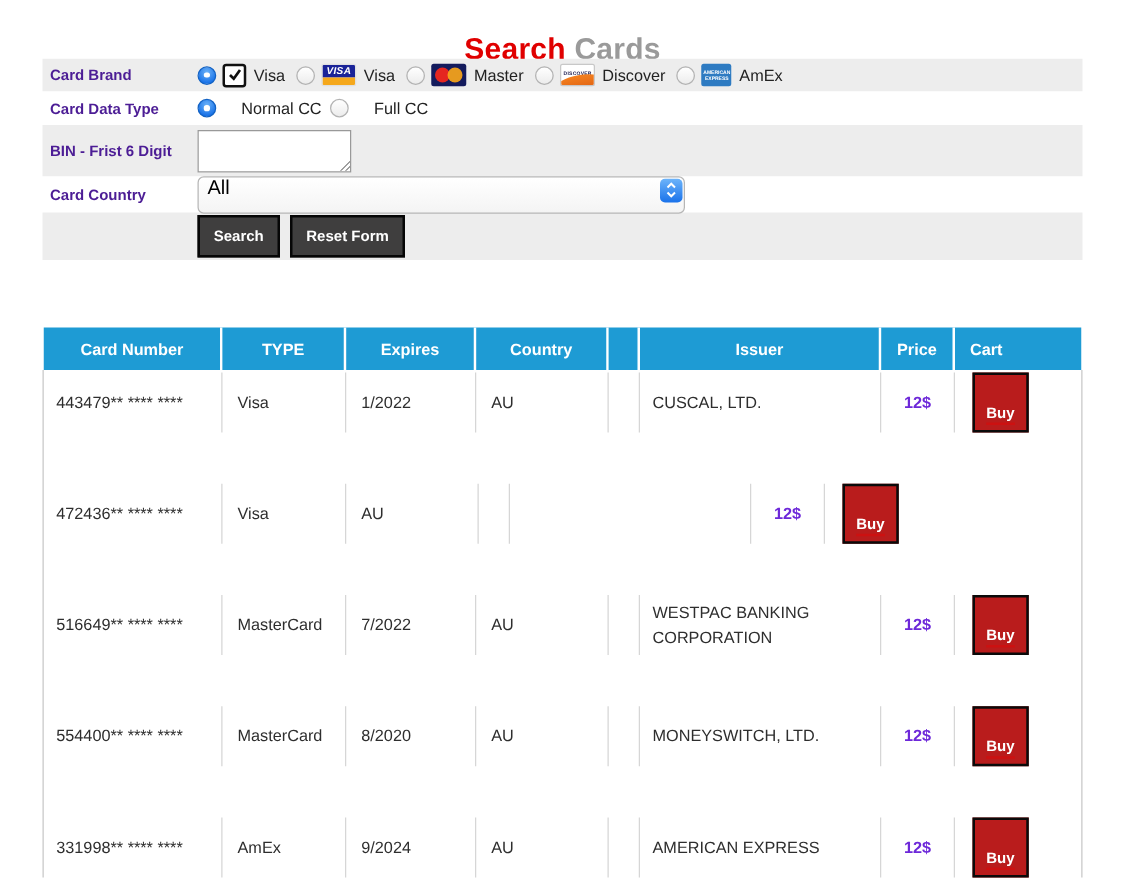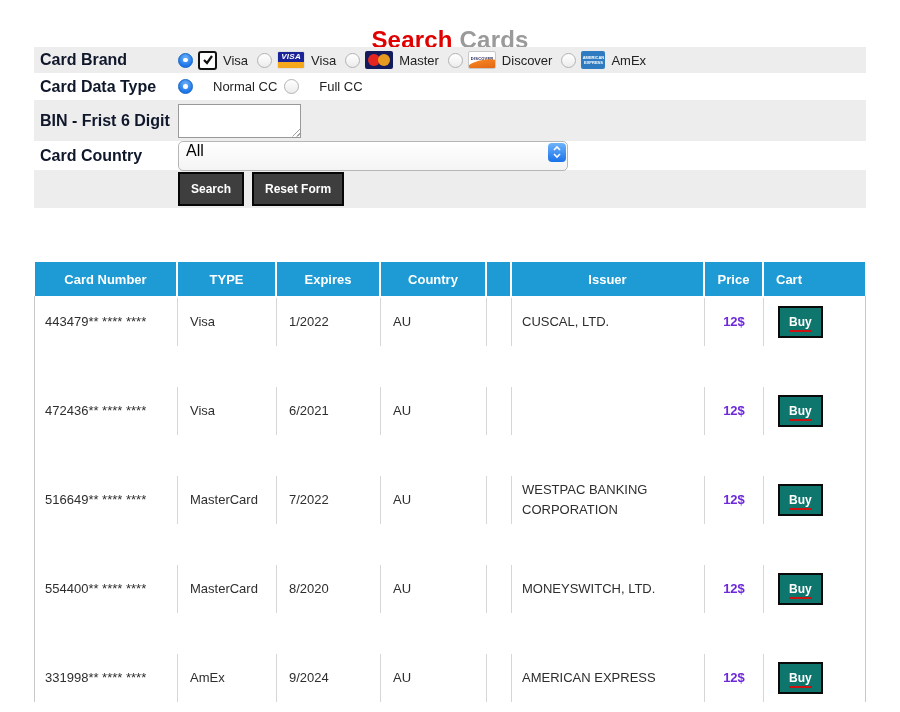--- a/index.html
+++ b/index.html
@@ -17,21 +17,21 @@
 
   
   .filters { position:absolute; left:34px; top:47px; width:832px; }
   .frow { display:flex; align-items:center; }
   .frow.gray { background:#ededed; }
   .frow.r-brand   { height:26px; }
   .frow.r-dtype   { height:27px; }
   .frow.r-bin     { height:41px; }
   .frow.r-country { height:29px; }
   .frow.r-actions { height:38px; }
-  .frow-label { width:144px; padding-left:6px; font-size:16px; font-weight:bold; color:#0f172a; flex:none; }
+  .frow-label { width:124px; padding-left:6px; font-size:12px; font-weight:bold; color:#4c1d95; flex:none; }
   .frow-controls { display:flex; align-items:center; flex:1; }
 
   
   .radio { width:15px; height:15px; border-radius:50%; flex:none;
     background:linear-gradient(#ffffff,#ececec); border:1px solid #b3b3b3; position:relative; }
   .radio.sel { background:radial-gradient(circle at 50% 30%, #6cb2f8, #1a73e8 75%); border:1px solid #1262c4; }
   .radio.sel::after { content:''; position:absolute; left:4.2px; top:4.2px; width:4.6px; height:4.6px;
     border-radius:50%; background:#fff; }
 
   
@@ -102,22 +102,22 @@
 
   .tbody { border-left:1px solid #c8c8c8; border-right:1px solid #c8c8c8; padding-top:2px; }
   .trow { display:flex; height:48px; margin-bottom:41px; }
   .td { font-size:13px; color:#2e2e2e; display:flex; align-items:center;
     border-right:1px solid #d6d6d6; line-height:20px; }
   .td:last-child { border-right:none; }
   .td.pad10 { padding-left:10px; }
   .td.pad12 { padding-left:12px; }
   .td.issuer { padding-left:10px; padding-right:18px; }
   .td.price { justify-content:center; font-weight:bold; color:#6d28d9; }
-  .buy-btn { margin-left:14px; background:#0f766e; border:2px solid #0a0a0a;
-    padding:6px 9px 7px; cursor:pointer; }
+  .buy-btn { margin-left:14px; background:#b91c1c; border:2px solid #0a0a0a;
+    padding:22px 9px 7px; cursor:pointer; }
   .buy-label { color:#fff; font-weight:bold; font-size:12px;
     font-family:"Liberation Sans", sans-serif; border-bottom:2px solid #cc1111; padding-bottom:1px; }
 </style>
 </head>
 <body>
 
 <div class="title">
   <span class="t-red">Search</span>
   <span class="t-gray">Cards</span>
 </div>
@@ -249,21 +249,20 @@
       <div class="td w6 issuer">CUSCAL, LTD.</div>
       <div class="td w7 price">12$</div>
       <div class="td w8">
         <button class="buy-btn"><span class="buy-label">Buy</span></button>
       </div>
     </div>
 
     <div class="trow">
       <div class="td w1 pad10">472436** **** ****</div>
       <div class="td w2 pad12">Visa</div>
-      <div class="td w3 pad12">6/2021</div>
       <div class="td w4 pad12">AU</div>
       <div class="td w5"></div>
       <div class="td w6 issuer"></div>
       <div class="td w7 price">12$</div>
       <div class="td w8">
         <button class="buy-btn"><span class="buy-label">Buy</span></button>
       </div>
     </div>
 
     <div class="trow">

